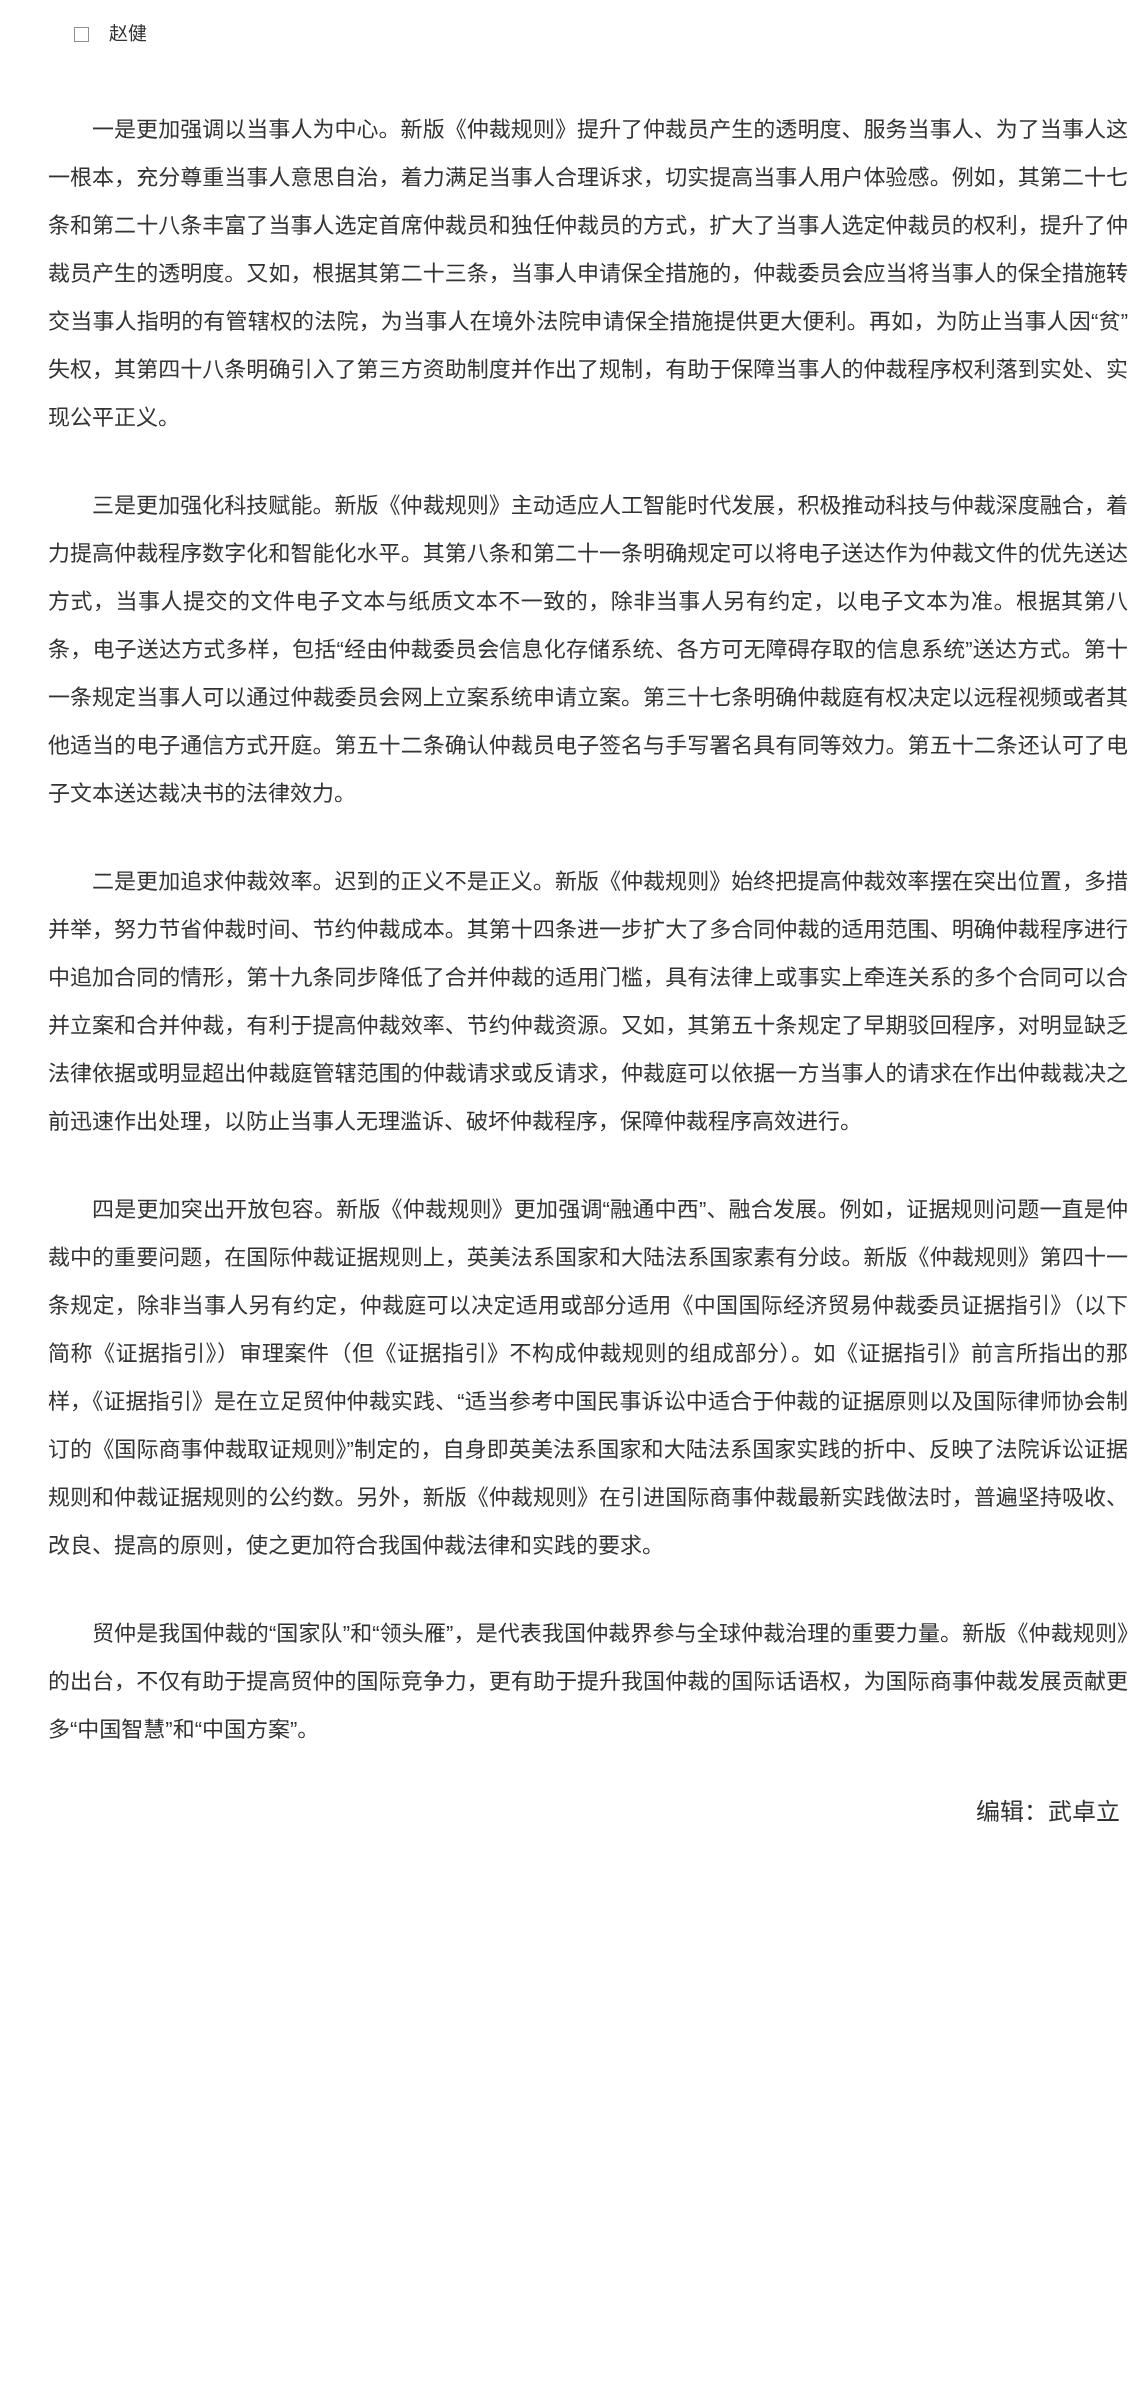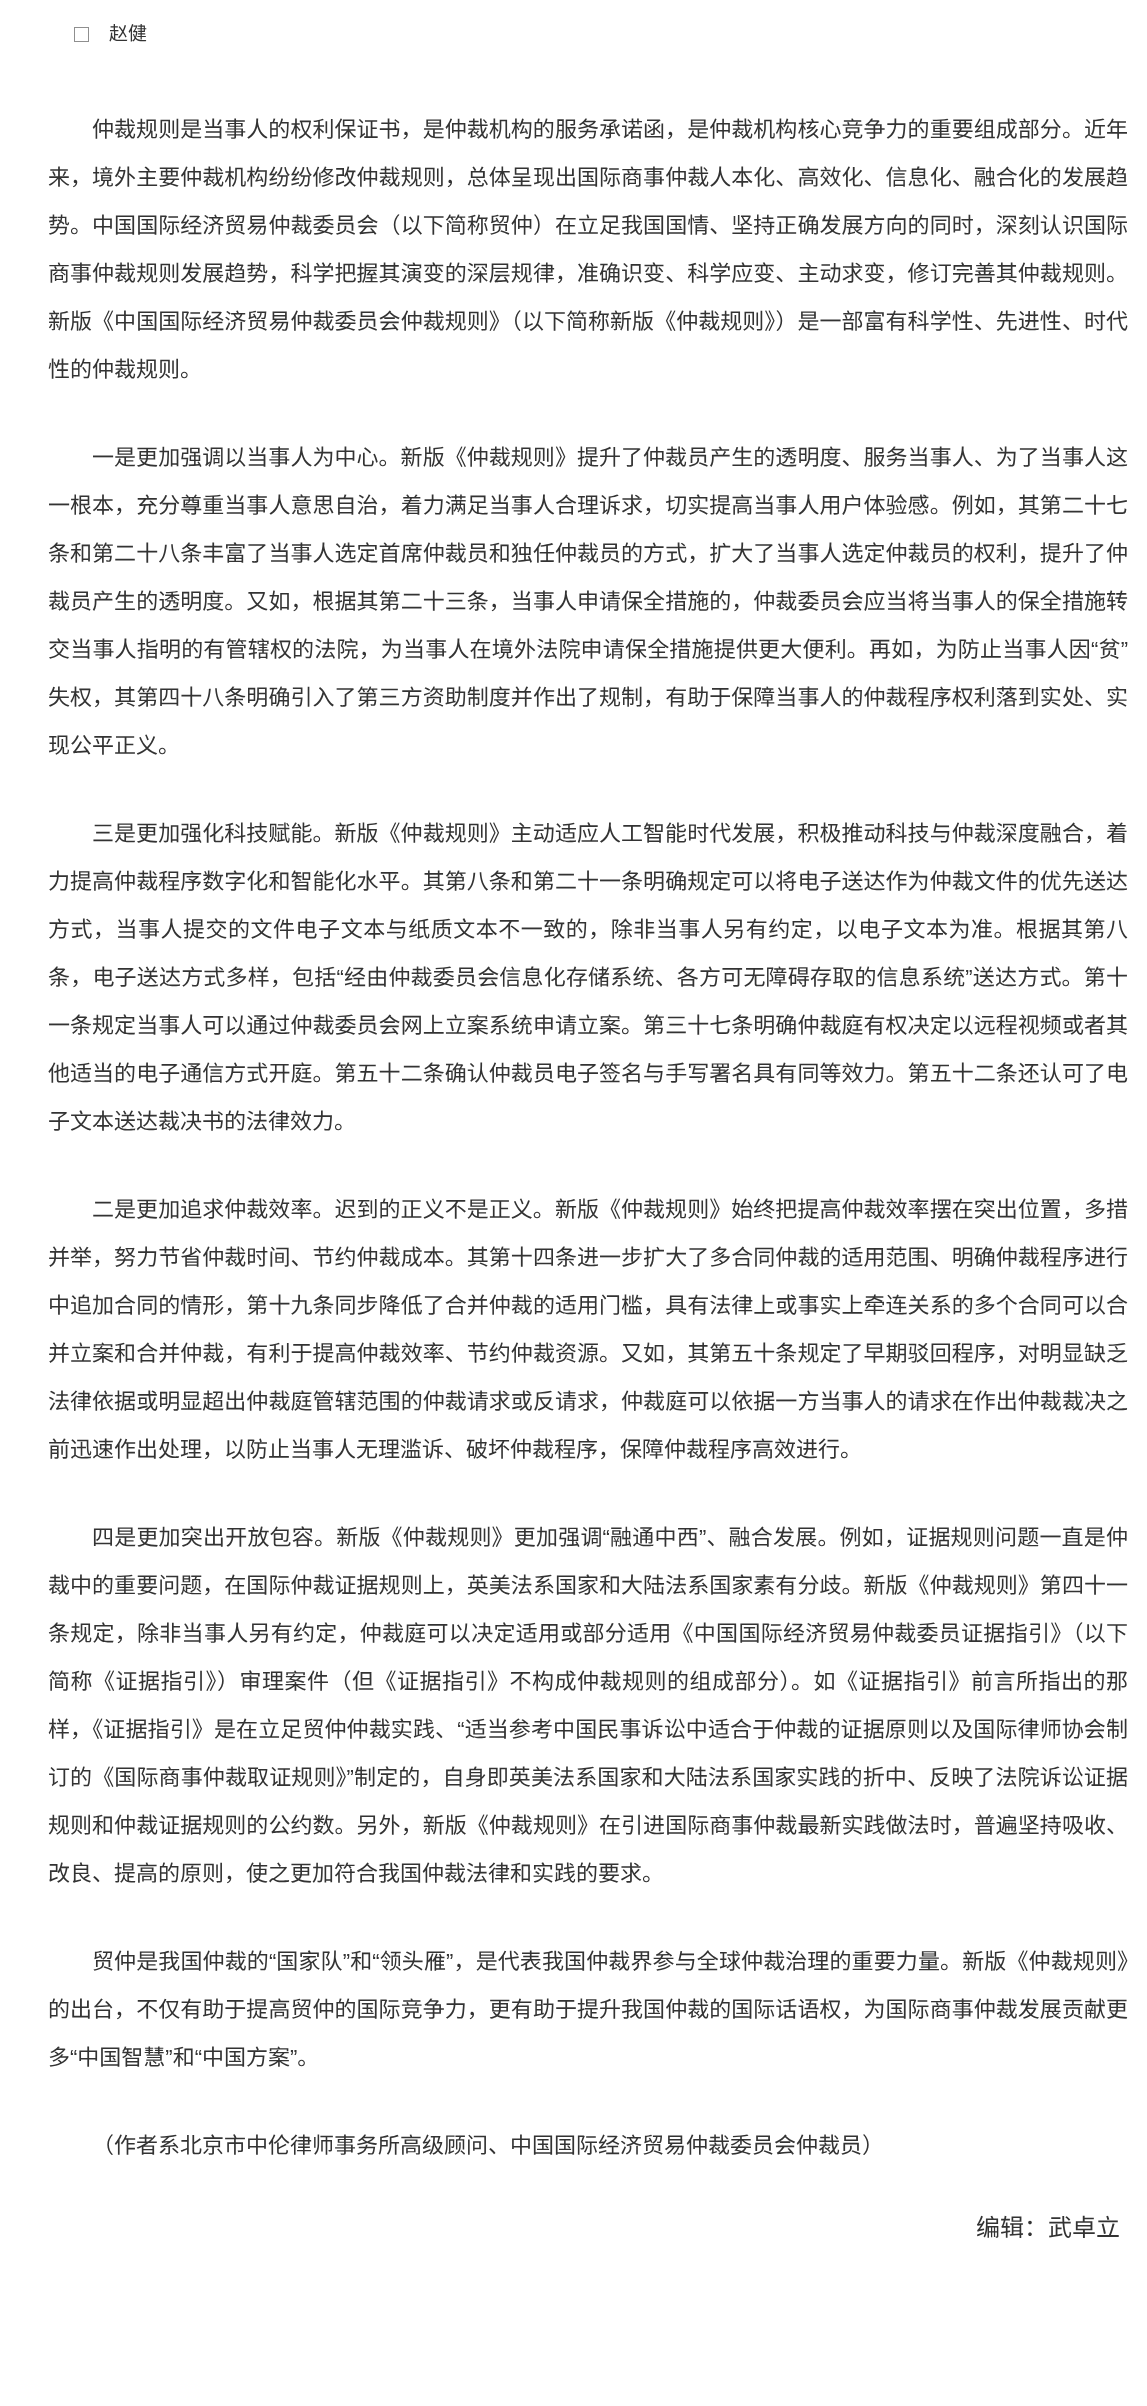--- a/index.html
+++ b/index.html
@@ -63,25 +63,23 @@
 
 <div class="page">
   <div class="article">
 
     <div class="byline">
       <span class="byline-square"></span>
       <span>赵健</span>
     </div>
 
     <div class="article-body" id="article-body">
-        <p class="para">仲裁规则是当事人的权利保证书，是仲裁机构的服务承诺函，是仲裁机构核心竞争力的重要组成部分。近年来，境外主要仲裁机构纷纷修改仲裁规则，总体呈现出国际商事仲裁人本化、高效化、信息化、融合化的发展趋势。中国国际经济贸易仲裁委员会（以下简称贸仲）在立足我国国情、坚持正确发展方向的同时，深刻认识国际商事仲裁规则发展趋势，科学把握其演变的深层规律，准确识变、科学应变、主动求变，修订完善其仲裁规则。新版《中国国际经济贸易仲裁委员会仲裁规则》（以下简称新版《仲裁规则》）是一部富有科学性、先进性、时代性的仲裁规则。</p>
         <p class="para">一是更加强调以当事人为中心。新版《仲裁规则》提升了仲裁员产生的透明度、服务当事人、为了当事人这一根本，充分尊重当事人意思自治，着力满足当事人合理诉求，切实提高当事人用户体验感。例如，其第二十七条和第二十八条丰富了当事人选定首席仲裁员和独任仲裁员的方式，扩大了当事人选定仲裁员的权利，提升了仲裁员产生的透明度。又如，根据其第二十三条，当事人申请保全措施的，仲裁委员会应当将当事人的保全措施转交当事人指明的有管辖权的法院，为当事人在境外法院申请保全措施提供更大便利。再如，为防止当事人因“贫”失权，其第四十八条明确引入了第三方资助制度并作出了规制，有助于保障当事人的仲裁程序权利落到实处、实现公平正义。</p>
         <p class="para">三是更加强化科技赋能。新版《仲裁规则》主动适应人工智能时代发展，积极推动科技与仲裁深度融合，着力提高仲裁程序数字化和智能化水平。其第八条和第二十一条明确规定可以将电子送达作为仲裁文件的优先送达方式，当事人提交的文件电子文本与纸质文本不一致的，除非当事人另有约定，以电子文本为准。根据其第八条，电子送达方式多样，包括“经由仲裁委员会信息化存储系统、各方可无障碍存取的信息系统”送达方式。第十一条规定当事人可以通过仲裁委员会网上立案系统申请立案。第三十七条明确仲裁庭有权决定以远程视频或者其他适当的电子通信方式开庭。第五十二条确认仲裁员电子签名与手写署名具有同等效力。第五十二条还认可了电子文本送达裁决书的法律效力。</p>
         <p class="para">二是更加追求仲裁效率。迟到的正义不是正义。新版《仲裁规则》始终把提高仲裁效率摆在突出位置，多措并举，努力节省仲裁时间、节约仲裁成本。其第十四条进一步扩大了多合同仲裁的适用范围、明确仲裁程序进行中追加合同的情形，第十九条同步降低了合并仲裁的适用门槛，具有法律上或事实上牵连关系的多个合同可以合并立案和合并仲裁，有利于提高仲裁效率、节约仲裁资源。又如，其第五十条规定了早期驳回程序，对明显缺乏法律依据或明显超出仲裁庭管辖范围的仲裁请求或反请求，仲裁庭可以依据一方当事人的请求在作出仲裁裁决之前迅速作出处理，以防止当事人无理滥诉、破坏仲裁程序，保障仲裁程序高效进行。</p>
         <p class="para">四是更加突出开放包容。新版《仲裁规则》更加强调“融通中西”、融合发展。例如，证据规则问题一直是仲裁中的重要问题，在国际仲裁证据规则上，英美法系国家和大陆法系国家素有分歧。新版《仲裁规则》第四十一条规定，除非当事人另有约定，仲裁庭可以决定适用或部分适用《中国国际经济贸易仲裁委员证据指引》（以下简称《证据指引》）审理案件（但《证据指引》不构成仲裁规则的组成部分）。如《证据指引》前言所指出的那样，《证据指引》是在立足贸仲仲裁实践、“适当参考中国民事诉讼中适合于仲裁的证据原则以及国际律师协会制订的《国际商事仲裁取证规则》”制定的，自身即英美法系国家和大陆法系国家实践的折中、反映了法院诉讼证据规则和仲裁证据规则的公约数。另外，新版《仲裁规则》在引进国际商事仲裁最新实践做法时，普遍坚持吸收、改良、提高的原则，使之更加符合我国仲裁法律和实践的要求。</p>
         <p class="para">贸仲是我国仲裁的“国家队”和“领头雁”，是代表我国仲裁界参与全球仲裁治理的重要力量。新版《仲裁规则》的出台，不仅有助于提高贸仲的国际竞争力，更有助于提升我国仲裁的国际话语权，为国际商事仲裁发展贡献更多“中国智慧”和“中国方案”。</p>
-        <p class="para">（作者系北京市中伦律师事务所高级顾问、中国国际经济贸易仲裁委员会仲裁员）</p>
       </div>
 
     <p class="editor-credit">编辑：武卓立</p>
 
   </div>
 </div>
 
 </body></html>

